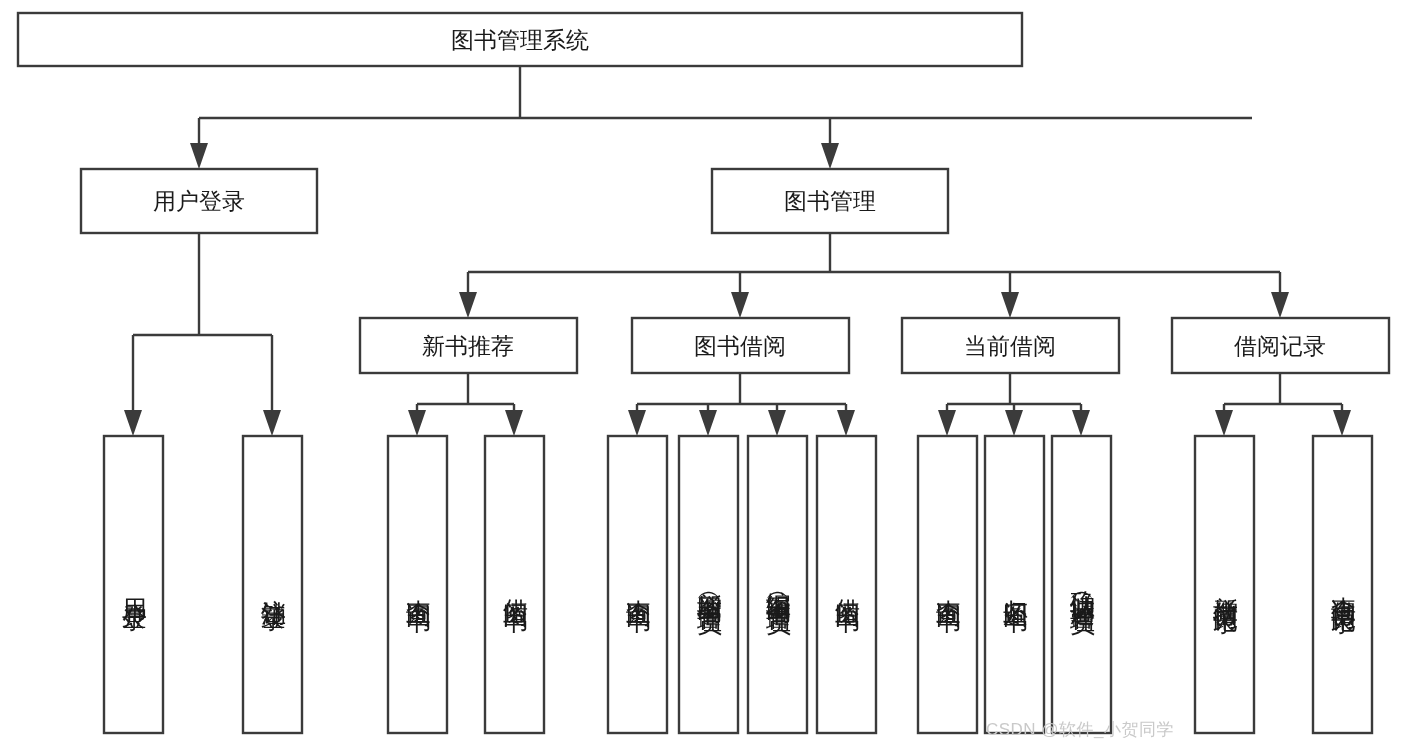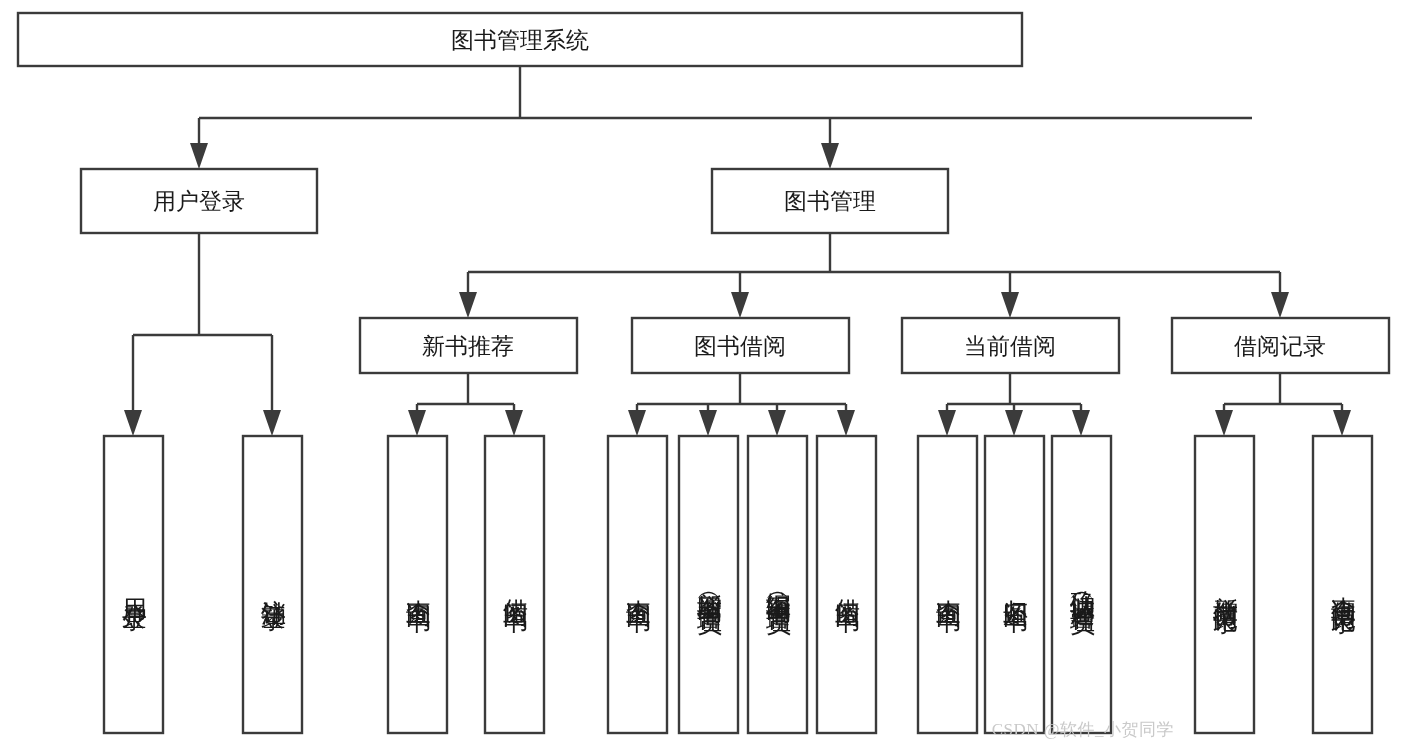--- a/index.html
+++ b/index.html
@@ -57,21 +57,21 @@
     writing-mode: vertical-rl;
     text-orientation: upright;
     letter-spacing: 3px;
   }
   .watermark {
     position: absolute;
     right: 8px;
     bottom: 6px;
     color: #c9c9c9;
     font-size: 17px;
-    font-family: Liberation Serif, serif;
+    font-family: Liberation Sans, sans-serif;
     white-space: nowrap;
     user-select: none;
     letter-spacing: 0.5px;
   }
 </style>
 </head>
 <body>
 
 <div id="diagram-root">
 

